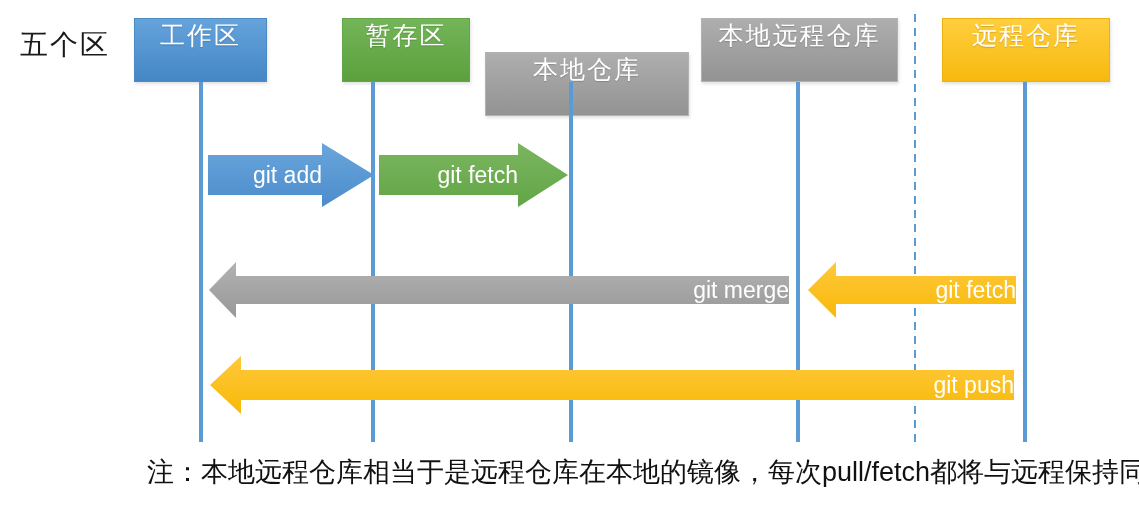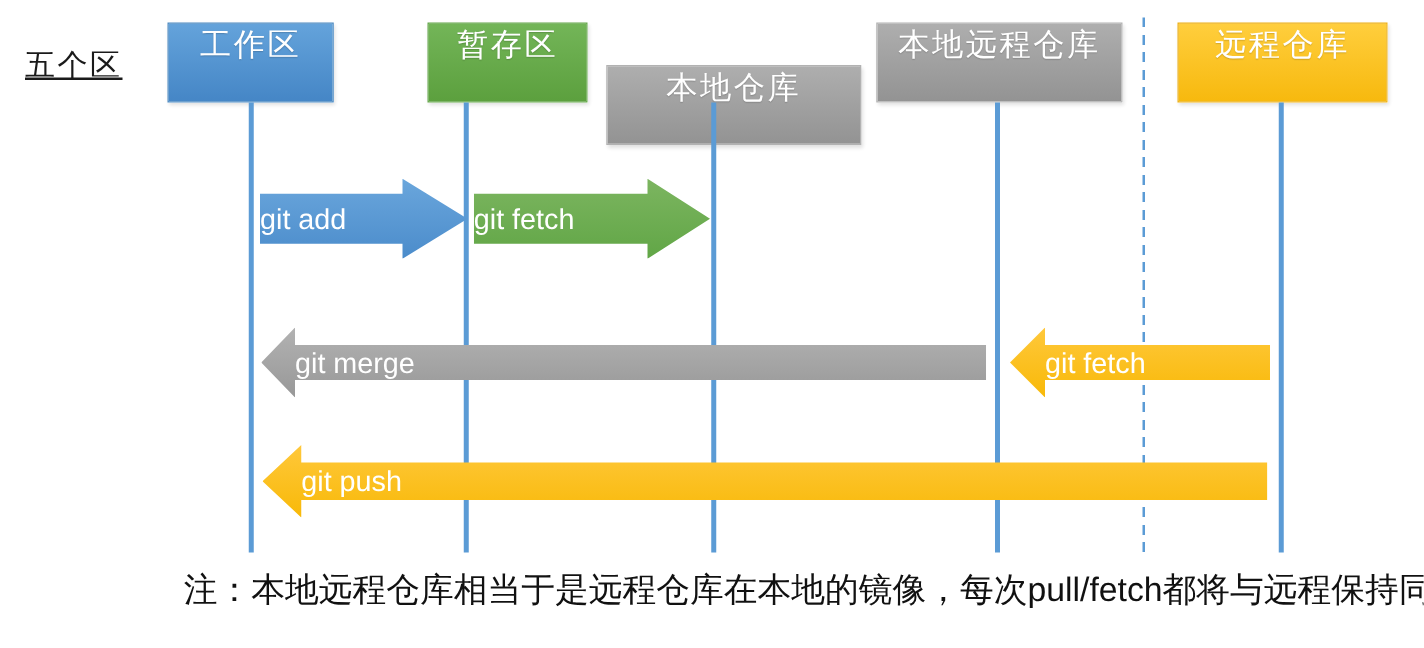--- a/index.html
+++ b/index.html
@@ -1,20 +1,20 @@
 <!DOCTYPE html>
 <html><head>
 <meta charset="utf-8">
 <style>
   html,body{margin:0;padding:0;background:#ffffff;}
   body{font-family:"Liberation Sans","DejaVu Sans",sans-serif;}
   #stage{position:relative;width:1139px;height:518px;background:#ffffff;overflow:hidden;}
 
   
-  .diagram-title{position:absolute;left:20px;top:36px;font-size:24px;color:#1a1a1a;letter-spacing:2px;text-decoration:underline;}
+  .diagram-title{position:absolute;left:20px;top:26px;font-size:28px;color:#1a1a1a;letter-spacing:2px;}
 
   
   .zone{position:absolute;top:18px;height:64px;box-sizing:border-box;display:flex;align-items:flex-start;justify-content:center;
         color:#ffffff;font-size:25px;letter-spacing:2px;text-shadow:0 1px 1px rgba(0,0,0,0.18);
         box-shadow:1px 2px 3px rgba(0,0,0,0.12);}
   .zone-blue  {background:linear-gradient(#64a3db,#4586c6);border:1px solid #4c8ac2;}
   .zone-green {background:linear-gradient(#73b558,#5ca03e);border:1px solid #63a648;}
   .zone-gray  {background:linear-gradient(#aeaeae,#939393);border:1px solid #b2b2b2;}
   .zone-yellow{background:linear-gradient(#ffce3d,#f7b90e);border:1px solid #edb013;}
   .zone-1{left:134px;width:133px;}
@@ -27,21 +27,21 @@
   .vline{position:absolute;top:82px;height:360px;width:4px;background:#5b9bd5;z-index:1;}
   .vline-1{left:199px;}
   .vline-2{left:371px;}
   .vline-3{left:569px;}
   .vline-4{left:796px;}
   .vline-5{left:1023px;}
   .vline-dashed{position:absolute;left:914px;top:14px;height:428px;width:2px;z-index:1;
     background:repeating-linear-gradient(to bottom,#5b9bd5 0 8px,transparent 8px 14px);}
 
   
-  .arrow{position:absolute;display:flex;align-items:center;justify-content:flex-start;
+  .arrow{position:absolute;display:flex;align-items:center;justify-content:flex-end;
          color:#ffffff;font-size:23px;z-index:2;}
   .arrow-blue  {background:linear-gradient(#6aa6dc,#4b8ccb);}
   .arrow-green {background:linear-gradient(#7cb560,#61a646);}
   .arrow-gray  {background:linear-gradient(#b2b2b2,#989898);}
   .arrow-yellow{background:linear-gradient(#ffc83b,#f8b908);}
 
   .arrow-git-add{left:208px;top:143px;width:166px;height:64px;padding-right:52px;box-sizing:border-box;
     clip-path:polygon(0 12px,114px 12px,114px 0,100% 50%,114px 100%,114px 52px,0 52px);}
   .arrow-git-commit{left:379px;top:143px;width:189px;height:64px;padding-right:50px;box-sizing:border-box;
     clip-path:polygon(0 12px,139px 12px,139px 0,100% 50%,139px 100%,139px 52px,0 52px);}

